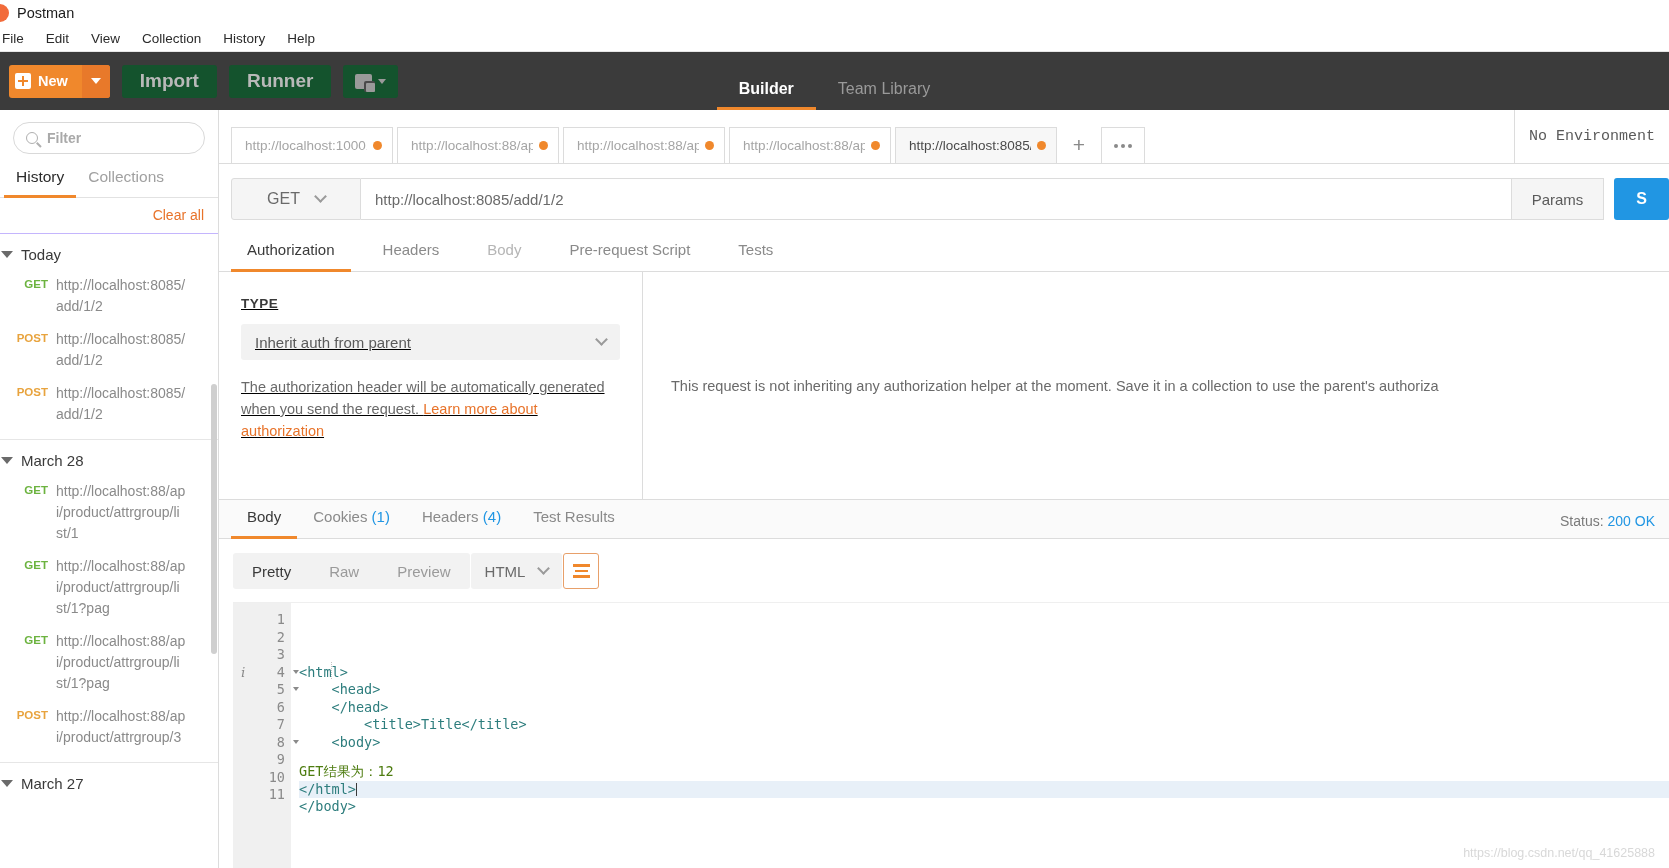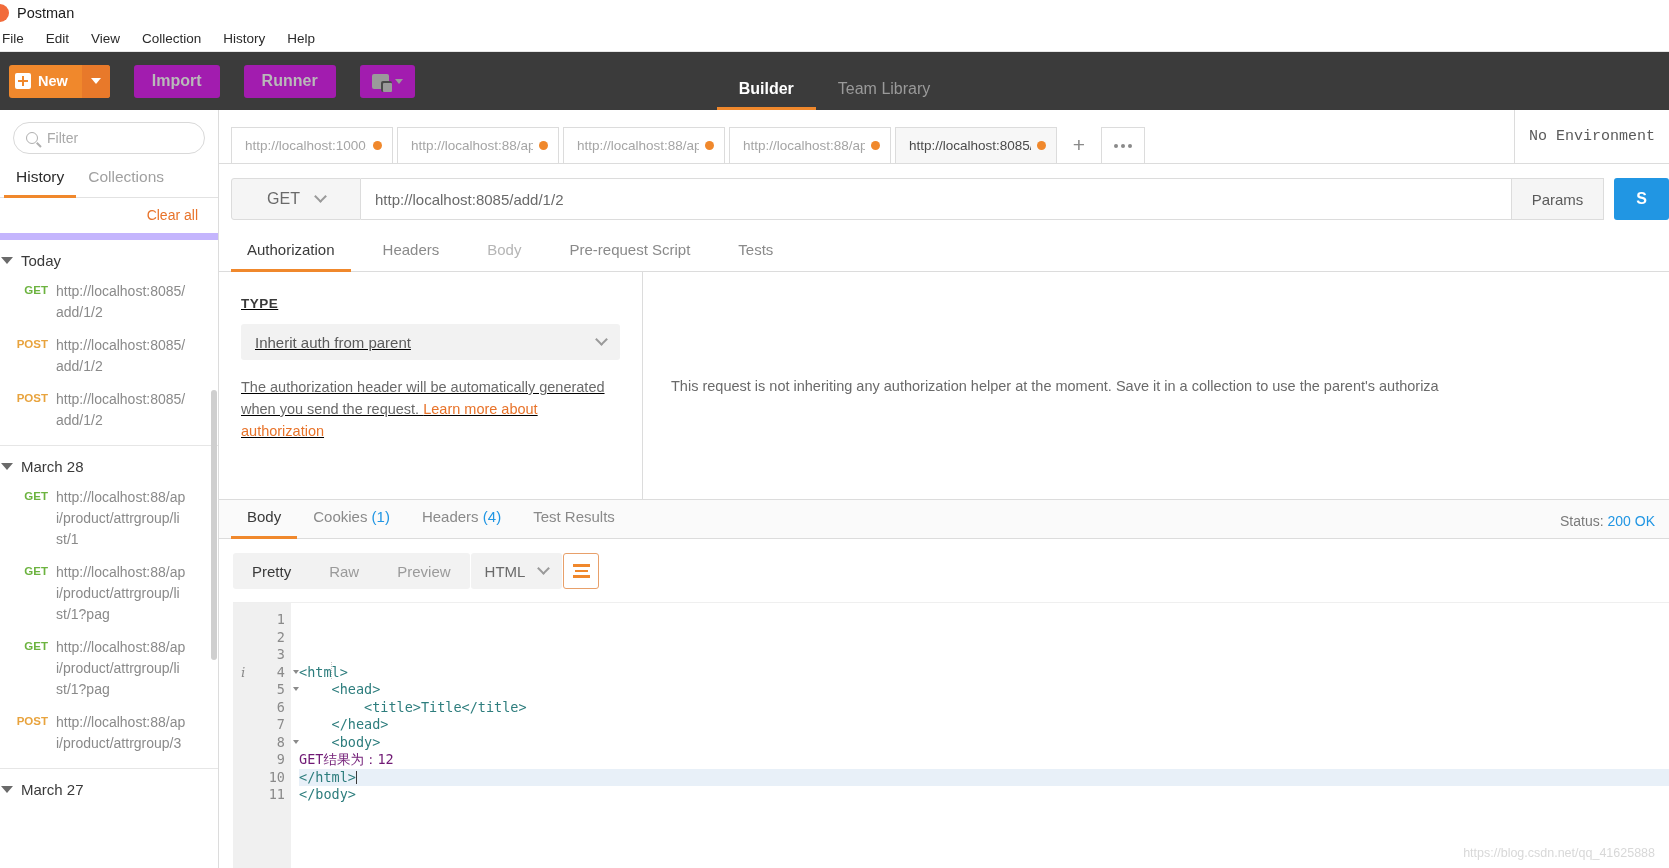--- a/index.html
+++ b/index.html
@@ -58,24 +58,24 @@
   .plus-box::after  { top: 3px; bottom: 3px; left: 7px; width: 2px; }
   .btn-new .caret {
     width: 28px; height: 33px; background: #e8792a;
     display: flex; align-items: center; justify-content: center;
   }
   .tri-down {
     width: 0; height: 0; border-left: 5px solid transparent;
     border-right: 5px solid transparent; border-top: 6px solid #fff;
   }
   .hbtn {
-    height: 33px; background: #a21caf; color: #b9b9b9;
-    border-radius: 3px; margin-left: 24px;
+    height: 33px; background: #14532d; color: #b9b9b9;
+    border-radius: 3px; margin-left: 12px;
     display: flex; align-items: center; justify-content: center;
-    padding: 0 18px; font-size: 16px; font-weight: bold;
+    padding: 0 18px; font-size: 19px; font-weight: bold;
   }
   .hbtn.icon-btn { padding: 0 12px; gap: 4px; }
   .card-icon {
     width: 17px; height: 15px; background: #9a9a9a; border-radius: 2px;
     position: relative;
   }
   .card-icon::after {
     content: ""; position: absolute; right: -3px; bottom: -3px;
     width: 9px; height: 9px; background: #9a9a9a; border-radius: 1px;
     box-shadow: -1px -1px 0 1px #4a4a4a;
@@ -140,21 +140,21 @@
 
   
   .body-wrap { display: flex; height: calc(868px - 26px - 26px - 58px); }
 
   
   .sidebar {
     width: 219px; flex: none; background: #fff;
     border-right: 1px solid #dcdcdc;
     display: flex; flex-direction: column; position: relative;
   }
-  .filter-row { padding: 12px 13px 8px; }
+  .filter-row { padding: 12px 13px 8px; font-weight: bold; }
   .filter-box {
     height: 32px; border: 1px solid #d9d9d9; border-radius: 16px;
     display: flex; align-items: center; padding: 0 12px; gap: 9px;
   }
   .mag {
     width: 12px; height: 12px; border: 1.6px solid #b0b0b0;
     border-radius: 50%; position: relative; flex: none;
   }
   .mag::after {
     content: ""; position: absolute; right: -5px; bottom: -3px;
@@ -164,22 +164,22 @@
   .filter-ph { font-size: 14px; color: #a9a9a9; }
   .side-tabs {
     display: flex; border-bottom: 1px solid #e2e2e2; padding: 0 0 0 4px;
   }
   .side-tab {
     font-size: 15.5px; color: #a0a0a0; padding: 6px 12px 9px;
     border-bottom: 3px solid transparent; margin-bottom: -1px;
   }
   .side-tab.active { color: #2b2b2b; border-bottom-color: #f0882c; }
   .clear-row {
-    display: flex; justify-content: flex-end; padding: 9px 20px 10px;
-    border-bottom: 7px solid #c4b5fd;
+    display: flex; justify-content: flex-end; padding: 9px 14px 10px;
+    border-bottom: 1px solid #c4b5fd;
   }
   .clear-all { font-size: 14px; color: #e8732a; }
   .hist-scroll { flex: 1; overflow: hidden; position: relative; }
   .hist-group-title {
     display: flex; align-items: center; gap: 8px;
     padding: 12px 0 8px 4px; font-size: 15px; color: #3a3a3a;
   }
   .tri-right {
     width: 0; height: 0; border-left: 6px solid transparent;
     border-right: 6px solid transparent; border-top: 7px solid #6a6a6a;
@@ -372,21 +372,21 @@
     width: 0; height: 0; border-left: 3.5px solid transparent;
     border-right: 3.5px solid transparent; border-top: 4.5px solid #8a8a8a;
   }
   .gln .info {
     position: absolute; left: 8px; top: 0;
     font-style: italic; color: #8a8a8a; font-family: "DejaVu Serif", serif;
   }
   .code-body { flex: 1; padding: 8px 0 0 8px; color: #2d7d7d; position: relative; }
   .cl { height: 17.5px; white-space: pre; }
   .cl.hl { background: #e8f0f8; }
-  .cl.plain { color: #701a75; font-family: "DejaVu Sans Mono", monospace; }
+  .cl.plain { color: #4d7c0f; font-family: "DejaVu Sans Mono", monospace; margin-top: 12px; }
   .indent-guide {
     position: absolute; left: 40px; top: 59px; width: 1px; height: 17px;
     border-left: 1px dotted #c4c4c4;
   }
   .watermark {
     position: absolute; right: 14px; bottom: 6px;
     font-size: 12.5px; color: #d8d8d8; font-family: "Liberation Sans", sans-serif;
   }
   .caret-line {
     display: inline-block; width: 1px; height: 13px; background: #3a3a3a;
@@ -634,22 +634,22 @@
         <div class="gln">9</div>
         <div class="gln">10</div>
         <div class="gln">11</div>
       </div>
       <div class="code-body">
         <div class="cl"></div>
         <div class="cl"></div>
         <div class="cl"></div>
         <div class="cl">&lt;html&gt;</div>
         <div class="cl">    &lt;head&gt;</div>
+        <div class="cl">    &lt;/head&gt;</div>
         <div class="cl">        &lt;title&gt;Title&lt;/title&gt;</div>
-        <div class="cl">    &lt;/head&gt;</div>
         <div class="cl">    &lt;body&gt;</div>
         <div class="cl plain">GET结果为：12</div>
         <div class="cl hl"><span>&lt;/html&gt;</span><span class="caret-line"></span></div>
         <div class="cl">&lt;/body&gt;</div>
         <div class="indent-guide"></div>
       </div>
       <div class="watermark">https://blog.csdn.net/qq_41625888</div>
     </div>
 
   </div>

